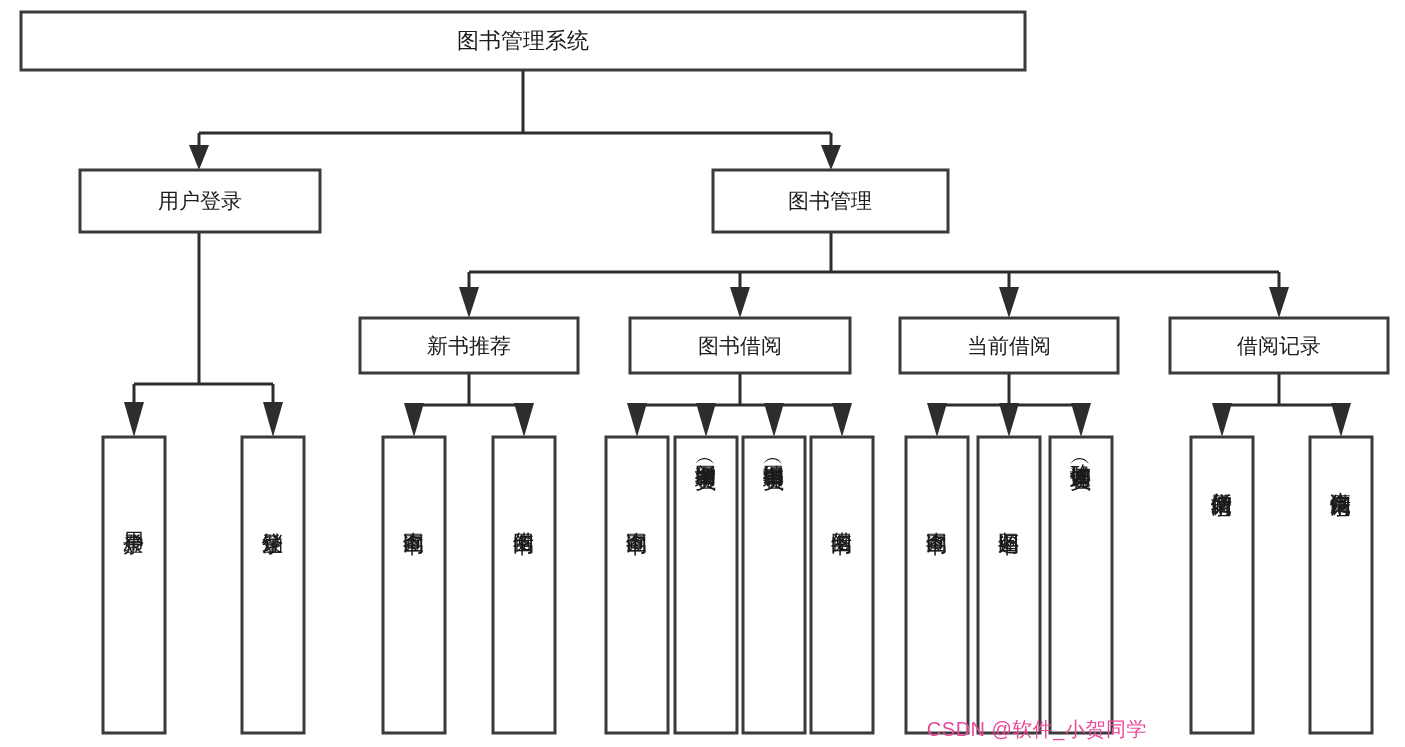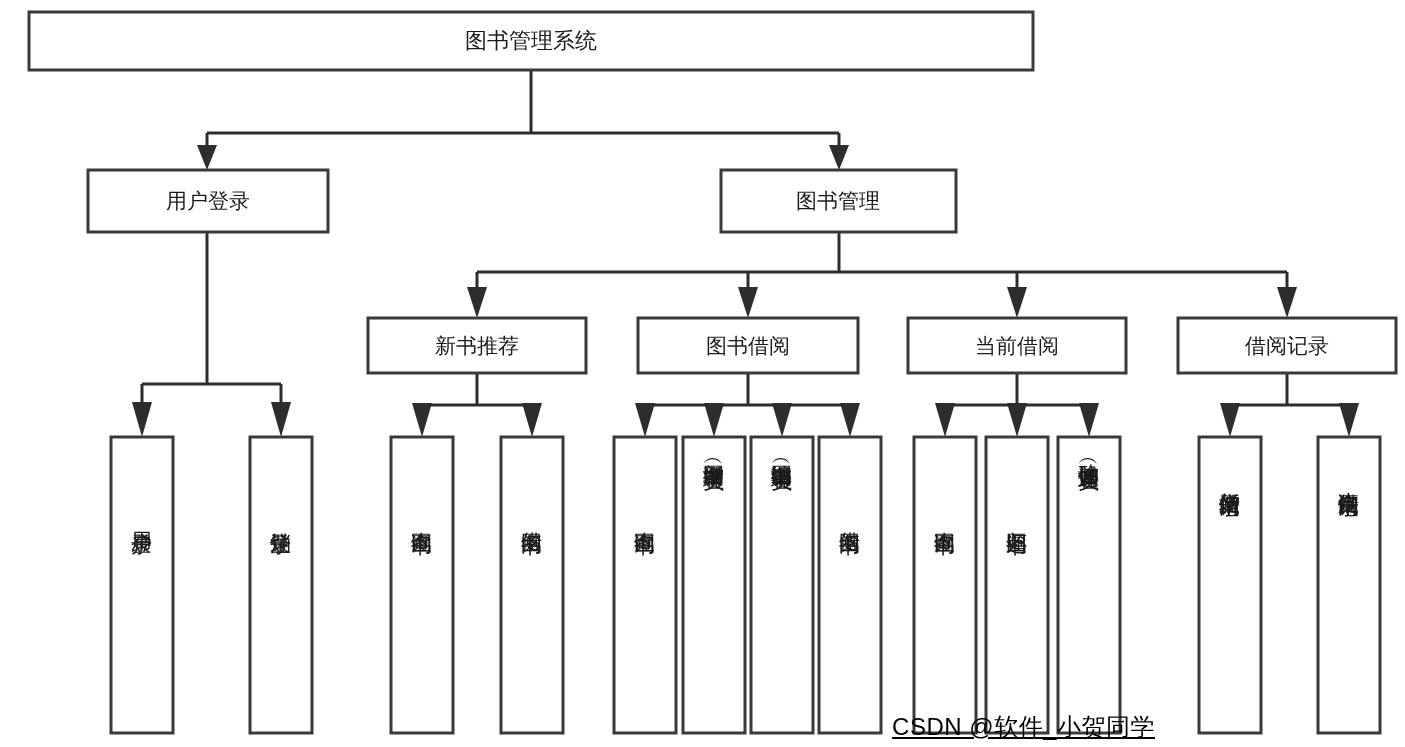--- a/index.html
+++ b/index.html
@@ -9,21 +9,21 @@
   }
   body {
     width: 1405px;
     height: 747px;
     font-family: "Liberation Sans", "DejaVu Sans", sans-serif;
     overflow: hidden;
     position: relative;
   }
   #diagram-root {
     position: absolute;
-    left: 8px;
+    left: 0;
     top: 0;
     width: 1161px;
     height: 747px;
   }
   svg.diagram {
     display: block;
     width: 1405px;
     height: 747px;
   }
   .node-box {
@@ -69,25 +69,24 @@
     display: flex;
     justify-content: center;
     align-items: flex-start;
     pointer-events: none;
   }
   .watermark {
     position: absolute;
     right: 14px;
     bottom: 4px;
     font-family: "Liberation Sans", "DejaVu Sans", sans-serif;
-    font-size: 24px;
-    color: #000000;
+    font-size: 20px;
+    color: #ec4899;
     white-space: nowrap;
     letter-spacing: 0.5px;
-    text-decoration: underline;
   }
 </style>
 </head>
 <body>
 
 <div id="diagram-root">
 
   <svg class="diagram" viewBox="0 0 1405 747" xmlns="http://www.w3.org/2000/svg">
 
     <g>

